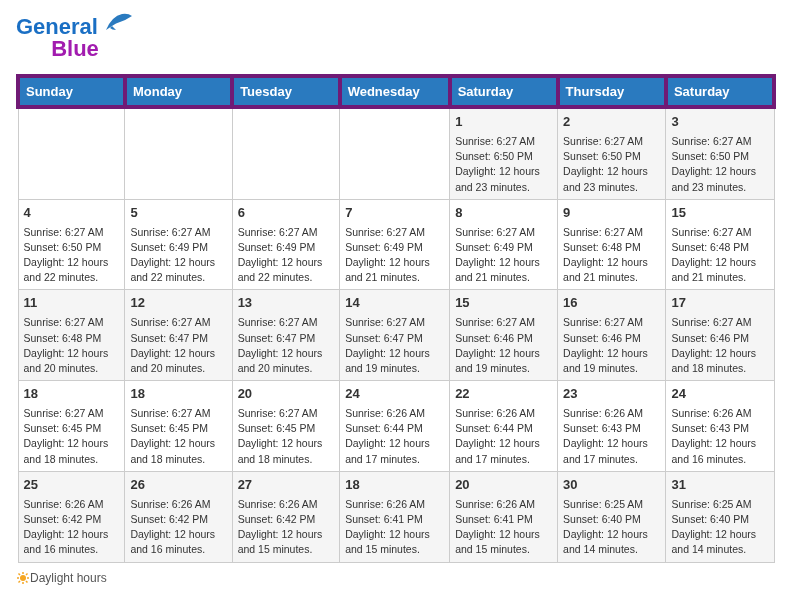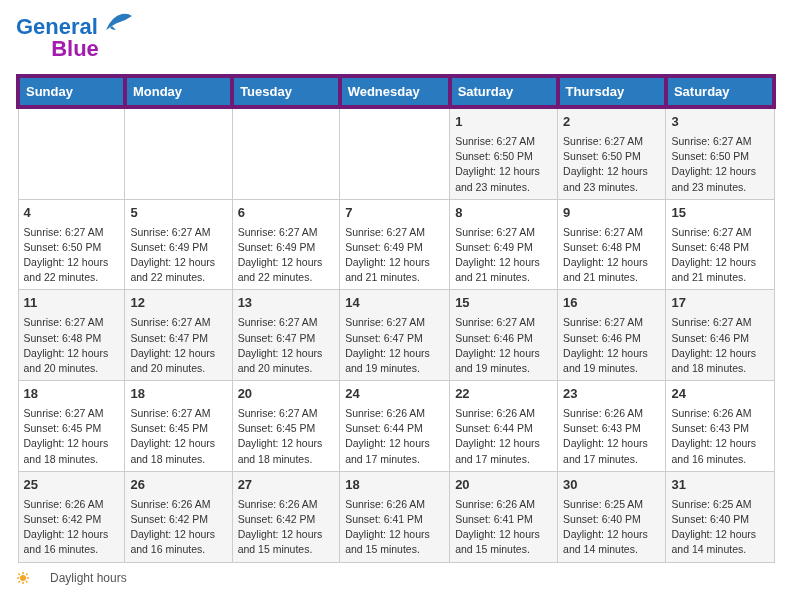--- a/index.html
+++ b/index.html
@@ -83,21 +83,21 @@
     }
     .footer {
       margin-top: 8px;
       font-size: 12px;
       color: #555;
       text-align: left;
     }
     .footer-item {
       display: inline-flex;
       align-items: flex-end;
-      gap: 20px;
+      gap: 0;
     }
   </style>
 </head>
 <body>
 
 <div class="header">
   <div class="logo">
     <div style="display:flex;align-items:center;gap:2px;">
       <span class="logo-text">
         <span>General</span>

